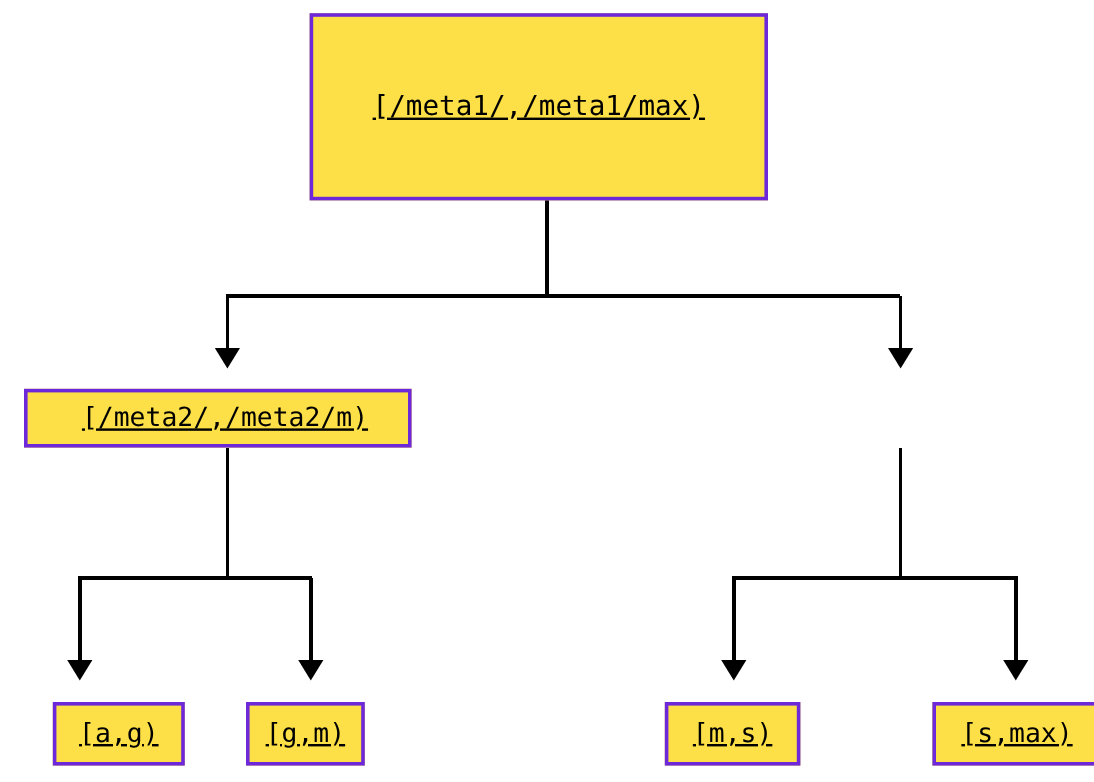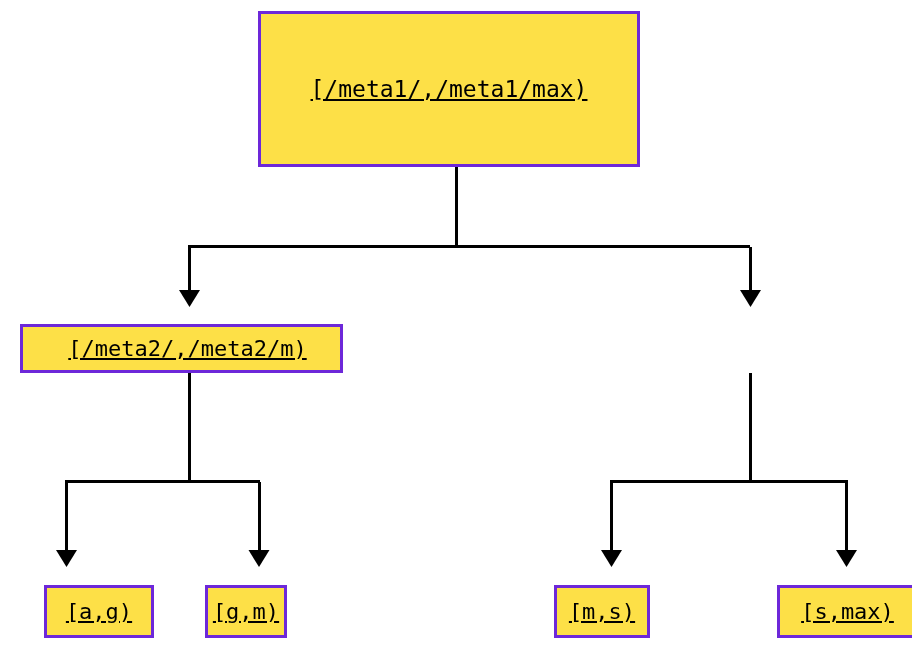--- a/index.html
+++ b/index.html
@@ -46,22 +46,22 @@
     padding-left: 12px;
   }
   .node-level2-left  { left: 20px;  width: 323px; }
   .node-level2-right { left: 583px; width: 320px; }
   .node-leaf {
     top: 585px;
     height: 53px;
     font-size: 22px;
   }
   .leaf-ag   { left: 9px;   width: 110px; margin-left: 35px; }
-  .leaf-gm   { left: 205px; width: 82px; }
-  .leaf-ms   { left: 554px; width: 96px; }
+  .leaf-gm   { left: 205px; width: 99px; }
+  .leaf-ms   { left: 554px; width: 113px; }
   .leaf-smax { left: 777px; width: 141px; }
 
   .edge-svg {
     position: absolute;
     left: 0;
     top: 0;
     width: 912px;
     height: 652px;
     pointer-events: none;
   }

